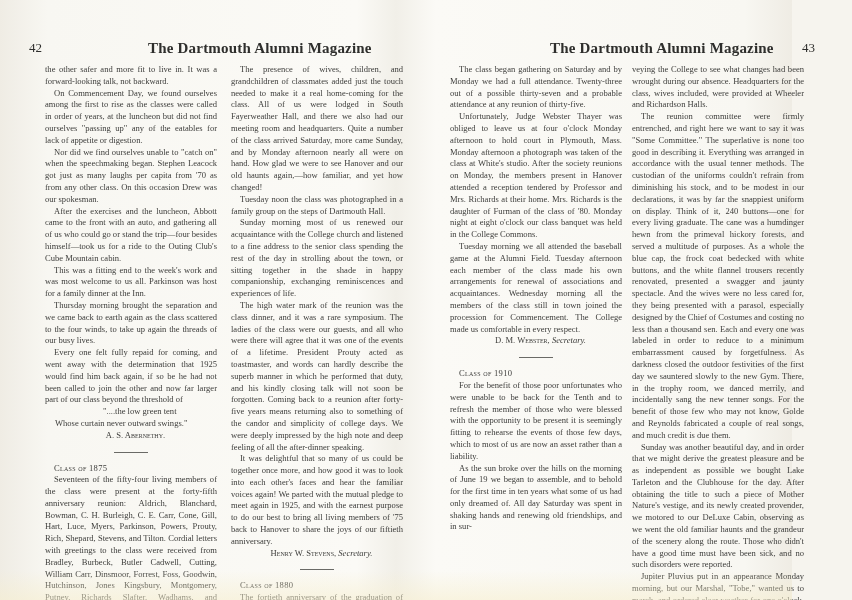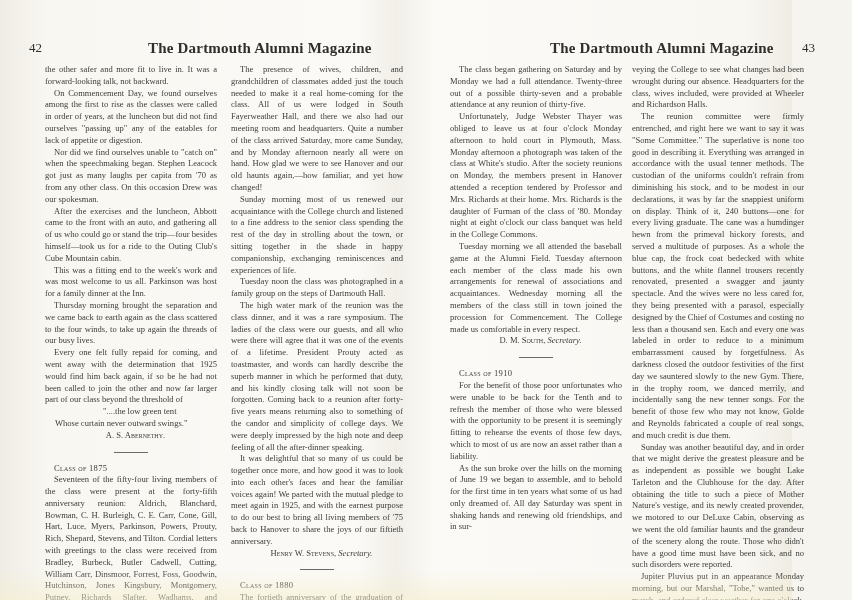--- a/index.html
+++ b/index.html
@@ -63,40 +63,40 @@
         <span class="l2">Whose curtain never outward swings."</span>
       </div>
       <p class="sig">A. S. Abernethy.</p>
       <div class="rule"></div>
       <p class="section-title">Class of 1875</p>
       <p>Seventeen of the fifty-four living members of the class were present at the forty-fifth anniversary reunion: Aldrich, Blanchard, Bowman, C. H. Burleigh, C. E. Carr, Cone, Gill, Hart, Luce, Myers, Parkinson, Powers, Prouty, Rich, Shepard, Stevens, and Tilton. Cordial letters with greetings to the class were received from Bradley, Burbeck, Butler Cadwell, Cutting, William Carr, Dinsmoor, Forrest, Foss, Goodwin, Hutchinson, Jones Kingsbury, Montgomery, Putney, Richards Slafter, Wadhams, and Wertheimer. A gift of cigars from Forrest was much appreciated.</p>
     </div>
 
     <div class="col" style="left:231px;">
       <p>The presence of wives, children, and grandchildren of classmates added just the touch needed to make it a real home-coming for the class. All of us were lodged in South Fayerweather Hall, and there we also had our meeting room and headquarters. Quite a number of the class arrived Saturday, more came Sunday, and by Monday afternoon nearly all were on hand. How glad we were to see Hanover and our old haunts again,—how familiar, and yet how changed!</p>
+      <p>Tuesday noon the class was photographed in a family group on the steps of Dartmouth Hall.</p>
       <p>Sunday morning most of us renewed our acquaintance with the College church and listened to a fine address to the senior class spending the rest of the day in strolling about the town, or sitting together in the shade in happy companionship, exchanging reminiscences and experiences of life.</p>
-      <p>Tuesday noon the class was photographed in a family group on the steps of Dartmouth Hall.</p>
       <p>The high water mark of the reunion was the class dinner, and it was a rare symposium. The ladies of the class were our guests, and all who were there will agree that it was one of the events of a lifetime. President Prouty acted as toastmaster, and words can hardly describe the superb manner in which he performed that duty, and his kindly closing talk will not soon be forgotten. Coming back to a reunion after forty-five years means returning also to something of the candor and simplicity of college days. We were deeply impressed by the high note and deep feeling of all the after-dinner speaking.</p>
       <p>It was delightful that so many of us could be together once more, and how good it was to look into each other's faces and hear the familiar voices again! We parted with the mutual pledge to meet again in 1925, and with the earnest purpose to do our best to bring all living members of '75 back to Hanover to share the joys of our fiftieth anniversary.</p>
       <p class="sig"><span>Henry W. Stevens,</span> <i>Secretary.</i></p>
       <div class="rule"></div>
       <p class="section-title">Class of 1880</p>
       <p>The fortieth anniversary of the graduation of the class of '80 was held at Crosby Hall Hanover, at the last commencement. There</p>
     </div>
   </div>
 
   <div class="page right">
     <div class="header" style="left:124px;">The Dartmouth Alumni Magazine</div>
     <div class="pnum" style="left:376px;">43</div>
 
     <div class="col" style="left:24px;">
       <p>The class began gathering on Saturday and by Monday we had a full attendance. Twenty-three out of a possible thirty-seven and a probable attendance at any reunion of thirty-five.</p>
       <p>Unfortunately, Judge Webster Thayer was obliged to leave us at four o'clock Monday afternoon to hold court in Plymouth, Mass. Monday afternoon a photograph was taken of the class at White's studio. After the society reunions on Monday, the members present in Hanover attended a reception tendered by Professor and Mrs. Richards at their home. Mrs. Richards is the daughter of Furman of the class of '80. Monday night at eight o'clock our class banquet was held in the College Commons.</p>
       <p>Tuesday morning we all attended the baseball game at the Alumni Field. Tuesday afternoon each member of the class made his own arrangements for renewal of associations and acquaintances. Wednesday morning all the members of the class still in town joined the procession for Commencement. The College made us comfortable in every respect.</p>
-      <p class="sig"><span>D. M. South,</span> <i>Secretary.</i></p>
+      <p class="sig"><span>D. M. Webster,</span> <i>Secretary.</i></p>
       <div class="rule"></div>
       <p class="section-title">Class of 1910</p>
       <p>For the benefit of those poor unfortunates who were unable to be back for the Tenth and to refresh the member of those who were blessed with the opportunity to be present it is seemingly fitting to rehearse the events of those few days, which to most of us are now an asset rather than a liability.</p>
       <p>As the sun broke over the hills on the morning of June 19 we began to assemble, and to behold for the first time in ten years what some of us had only dreamed of. All day Saturday was spent in shaking hands and renewing old friendships, and in sur-</p>
     </div>
 
     <div class="col" style="left:206px;">
       <p class="noindent">veying the College to see what changes had been wrought during our absence. Headquarters for the class, wives included, were provided at Wheeler and Richardson Halls.</p>
       <p>The reunion committee were firmly entrenched, and right here we want to say it was "Some Committee." The superlative is none too good in describing it. Everything was arranged in accordance with the usual tenner methods. The custodian of the uniforms couldn't refrain from diminishing his stock, and to be modest in our declarations, it was by far the snappiest uniform on display. Think of it, 240 buttons—one for every living graduate. The cane was a humdinger hewn from the primeval hickory forests, and served a multitude of purposes. As a whole the blue cap, the frock coat bedecked with white buttons, and the white flannel trousers recently renovated, presented a swagger and jaunty spectacle. And the wives were no less cared for, they being presented with a parasol, especially designed by the Chief of Costumes and costing no less than a thousand sen. Each and every one was labeled in order to reduce to a minimum embarrassment caused by forgetfulness. As darkness closed the outdoor festivities of the first day we sauntered slowly to the new Gym. There, in the trophy room, we danced merrily, and incidentally sang the new tenner songs. For the benefit of those few who may not know, Golde and Reynolds fabricated a couple of real songs, and much credit is due them.</p>
       <p>Sunday was another beautiful day, and in order that we might derive the greatest pleasure and be as independent as possible we bought Lake Tarleton and the Clubhouse for the day. After obtaining the title to such a piece of Mother Nature's vestige, and its newly created provender, we motored to our DeLuxe Cabin, observing as we went the old familiar haunts and the grandeur of the scenery along the route. Those who didn't have a good time must have been sick, and no such disorders were reported.</p>

